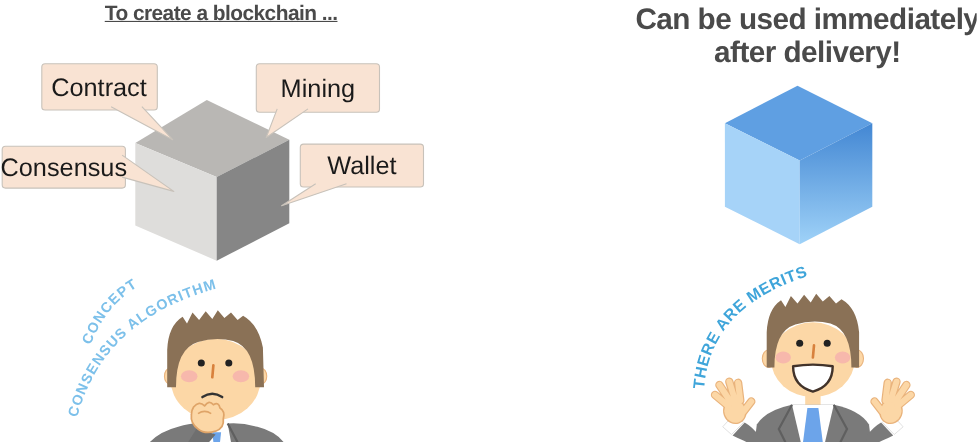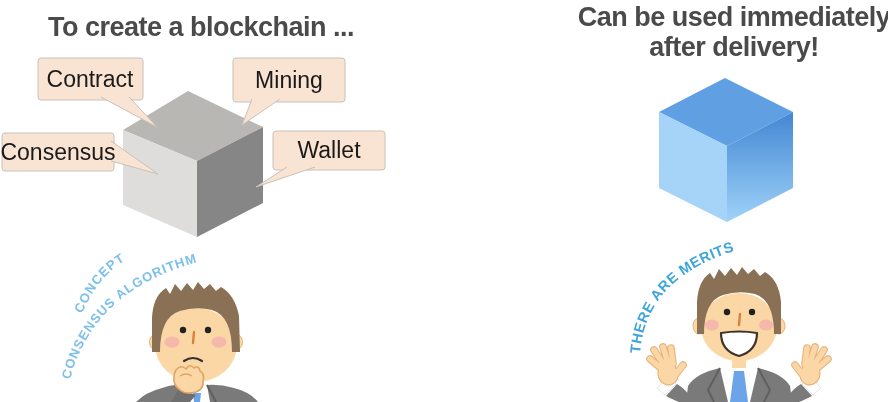--- a/index.html
+++ b/index.html
@@ -4,21 +4,21 @@
 <style>
   html,body{margin:0;padding:0;background:#ffffff;}
   .canvas{
     position:relative;width:888px;height:402px;background:#ffffff;overflow:hidden;
     font-family:"Liberation Sans",sans-serif;
   }
   .title{
     position:absolute;text-align:center;font-weight:bold;color:#4a4a4a;
     letter-spacing:-0.5px;
   }
-  .title-left{left:0;top:12px;width:402px;font-size:27px;}
+  .title-left{left:0;top:2px;width:402px;font-size:19px;text-decoration:underline;}
   .title-right{left:534px;top:2px;width:400px;font-size:27px;line-height:1.12;}
   svg{position:absolute;left:0;top:0;}
   svg text{font-family:"Liberation Sans",sans-serif;}
   .bubble-text{font-size:23px;fill:#1a1a1a;}
   .arc-small{font-size:13px;font-weight:bold;fill:#7cc0ea;letter-spacing:1px;}
   .arc-big{font-size:14.5px;font-weight:bold;fill:#3fa5da;letter-spacing:0.5px;}
   .bubble-rect{fill:#f9e3d3;stroke:#c8c2ba;stroke-width:1;}
   .bubble-tail{fill:#f9e3d3;stroke:#c8c2ba;stroke-width:1;stroke-linejoin:round;}
   .skin{fill:#fcd7a6;}
   .hair{fill:#8a7156;}

